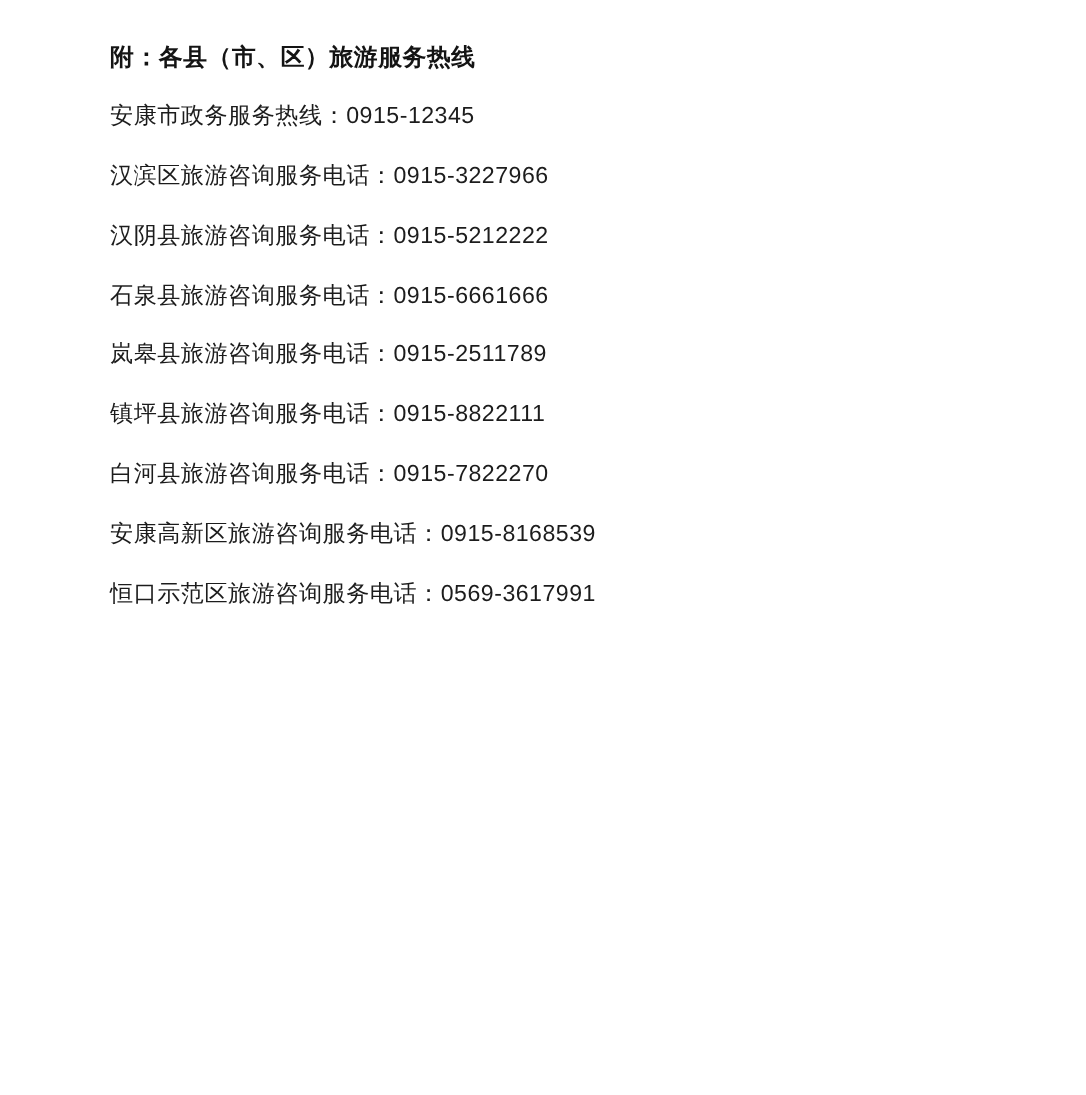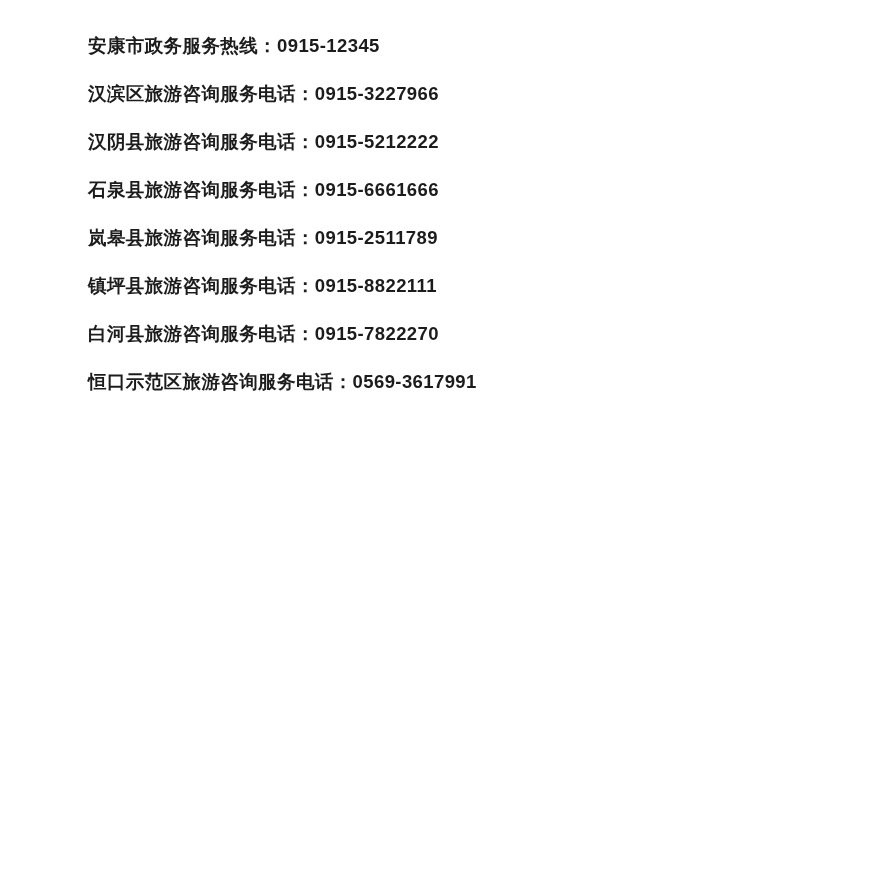--- a/index.html
+++ b/index.html
@@ -26,41 +26,42 @@
     font-weight: bold;
     line-height: 1.4;
     letter-spacing: 0.5px;
     color: #141414;
     margin: 0 0 19px 0;
   }
   .hotline-list {
     margin: 0;
     padding: 0;
     list-style: none;
-    font-weight: bold;
   }
   .hotline-item {
     font-size: 18.5px;
     line-height: 1.35;
     letter-spacing: 0.4px;
     color: #1c1c1c;
     margin: 0 0 23px 0;
     white-space: nowrap;
   }
   .hotline-item:last-child {
     margin-bottom: 0;
   }
 </style>
 </head>
 <body>
 
 <div class="page">
+  <h1 class="doc-title">附：各县（市、区）旅游服务热线</h1>
   <ul class="hotline-list">
     <li class="hotline-item">安康市政务服务热线：0915-12345</li>
     <li class="hotline-item">汉滨区旅游咨询服务电话：0915-3227966</li>
     <li class="hotline-item">汉阴县旅游咨询服务电话：0915-5212222</li>
     <li class="hotline-item">石泉县旅游咨询服务电话：0915-6661666</li>
     <li class="hotline-item">岚皋县旅游咨询服务电话：0915-2511789</li>
     <li class="hotline-item">镇坪县旅游咨询服务电话：0915-8822111</li>
     <li class="hotline-item">白河县旅游咨询服务电话：0915-7822270</li>
+    <li class="hotline-item">安康高新区旅游咨询服务电话：0915-8168539</li>
     <li class="hotline-item">恒口示范区旅游咨询服务电话：0569-3617991</li>
   </ul>
 </div>
 
 </body></html>

